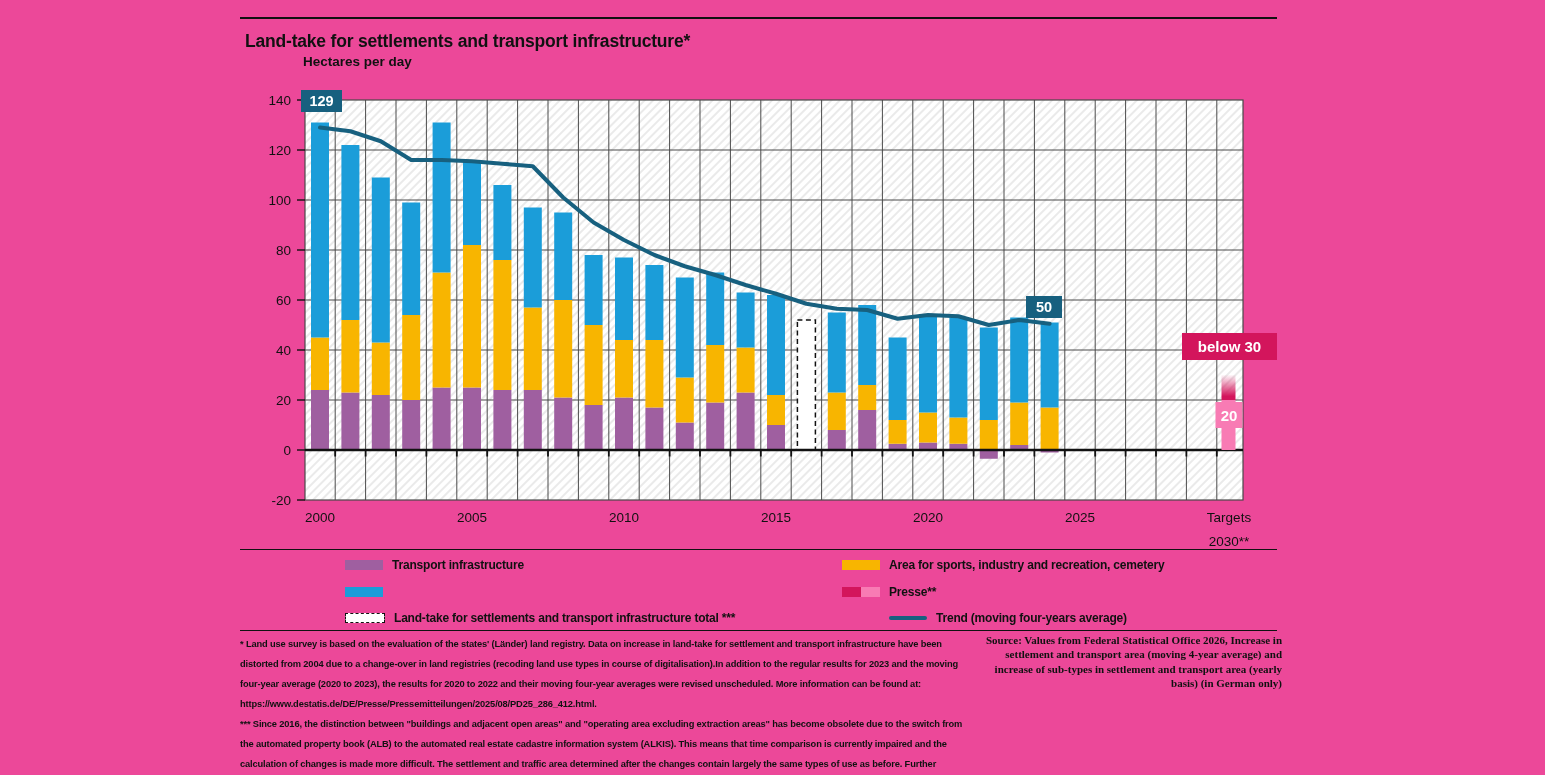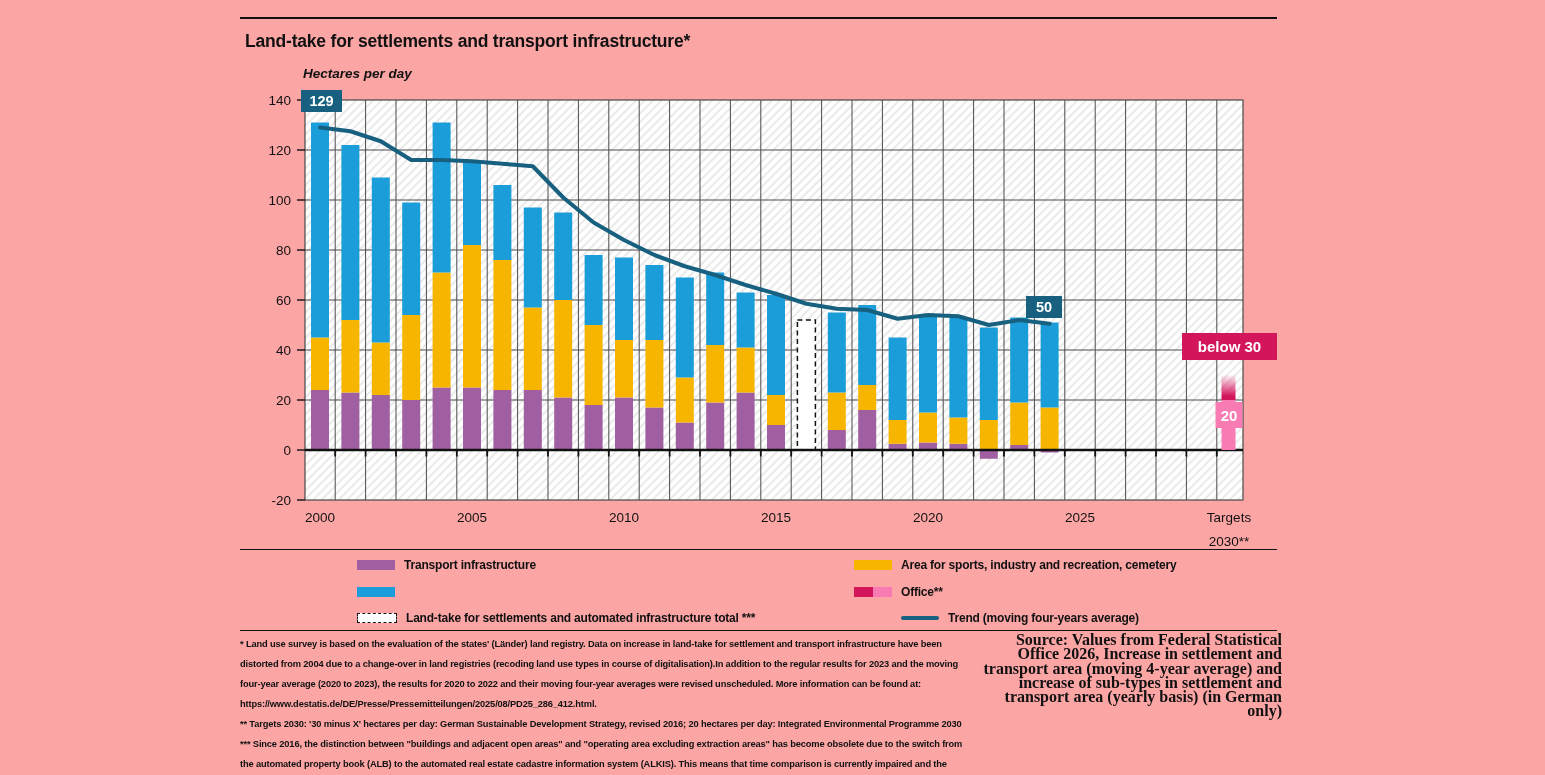--- a/index.html
+++ b/index.html
@@ -1,33 +1,33 @@
 <!DOCTYPE html>
 <html><head>
 <meta charset="utf-8">
 <style>
   html,body{margin:0;padding:0;background:#fff;}
   body{width:1545px;height:775px;position:relative;font-family:"Liberation Sans",sans-serif;color:#111;}
-  .page{position:absolute;inset:0;background:#fca5a5;overflow:hidden;}
+  .page{position:absolute;inset:0;background:#ec4899;overflow:hidden;}
   .toprule{position:absolute;left:240px;top:17px;width:1037px;height:2px;background:#111;}
   .title{position:absolute;left:245px;top:31px;margin:0;font-size:17.5px;font-weight:bold;letter-spacing:-0.2px;}
-  .yunits{position:absolute;left:303px;top:66px;font-size:13.5px;font-weight:bold;font-style:italic;}
+  .yunits{position:absolute;left:303px;top:54px;font-size:13.5px;font-weight:bold;}
   #chart-svg{position:absolute;left:240px;top:85px;width:1045px;height:465px;overflow:visible;}
   #chart-svg text{font-family:"Liberation Sans",sans-serif;}
   .legend-sep{position:absolute;left:240px;top:549px;width:1037px;height:1px;background:#111;}
   .foot-sep{position:absolute;left:240px;top:630px;width:1037px;height:1px;background:#111;}
-  .legend-item{position:absolute;display:flex;align-items:center;gap:9px;font-size:12px;font-weight:bold;letter-spacing:-0.2px;height:16px;margin-left:12px;}
+  .legend-item{position:absolute;display:flex;align-items:center;gap:9px;font-size:12px;font-weight:bold;letter-spacing:-0.2px;height:16px;}
   .sw{width:38px;height:10px;flex:0 0 auto;display:inline-block;}
   .sw.dashed{height:8px;background:#fff;border:1.6px dashed #111;}
   .sw.trendline{height:4px;border-radius:2px;}
   .sw.targets{display:flex;}
   .sw.targets span{flex:1;height:100%;display:block;}
   .fnotes{position:absolute;left:240px;top:634px;width:724px;font-size:9.3px;font-weight:bold;letter-spacing:-0.15px;line-height:20px;}
   .fnotes p{margin:0;}
-  .source{position:absolute;left:980px;top:633px;width:302px;text-align:right;font-family:"Liberation Serif",serif;font-size:16px;line-height:14.3px;font-weight:bold;}
+  .source{position:absolute;left:980px;top:633px;width:302px;text-align:right;font-family:"Liberation Serif",serif;font-size:11px;line-height:14.3px;font-weight:bold;}
 </style>
 </head>
 <body>
 
 <div class="page">
   <div class="toprule"></div>
   <h1 class="title">Land-take for settlements and transport infrastructure*</h1>
   <div class="yunits">Hectares per day</div>
 
   <svg id="chart-svg" viewBox="0 0 1045 465">
@@ -227,41 +227,40 @@
   <div>
     <div class="legend-item" style="left:345px;top:557px">
       <span class="sw" style="background: rgb(159, 95, 160);"></span>
       <span>Transport infrastructure</span>
     </div>
     <div class="legend-item" style="left:345px;top:584px">
       <span class="sw" style="background: rgb(27, 157, 217);"></span>
     </div>
     <div class="legend-item" style="left:345px;top:610px">
       <span class="sw dashed"></span>
-      <span>Land-take for settlements and automated infrastructure total ***</span>
+      <span>Land-take for settlements and transport infrastructure total ***</span>
     </div>
     <div class="legend-item" style="left:842px;top:557px">
       <span class="sw" style="background: rgb(248, 181, 0);"></span>
       <span>Area for sports, industry and recreation, cemetery</span>
     </div>
     <div class="legend-item" style="left:842px;top:584px">
       <span class="sw targets">
         <span style="background: rgb(211, 21, 92);"></span>
         <span style="background: rgb(248, 123, 180);"></span>
       </span>
-      <span>Office**</span>
+      <span>Presse**</span>
     </div>
     <div class="legend-item" style="left:889px;top:610px">
       <span class="sw trendline" style="background: rgb(23, 96, 127);"></span>
       <span>Trend (moving four-years average)</span>
     </div>
   </div>
 
   <div class="foot-sep"></div>
 
   <div class="fnotes">
     <p>* Land use survey is based on the evaluation of the states' (Länder) land registry. Data on increase in land-take for settlement and transport infrastructure have been distorted from 2004 due to a change-over in land registries (recoding land use types in course of digitalisation).In addition to the regular results for 2023 and the moving four-year average (2020 to 2023), the results for 2020 to 2022 and their moving four-year averages were revised unscheduled. More information can be found at: https://www.destatis.de/DE/Presse/Pressemitteilungen/2025/08/PD25_286_412.html.</p>
-    <p>** Targets 2030: '30 minus X' hectares per day: German Sustainable Development Strategy, revised 2016; 20 hectares per day: Integrated Environmental Programme 2030</p>
     <p>*** Since 2016, the distinction between "buildings and adjacent open areas" and "operating area excluding extraction areas" has become obsolete due to the switch from the automated property book (ALB) to the automated real estate cadastre information system (ALKIS).  This means that time comparison is currently impaired and the calculation of changes is made more difficult. The settlement and traffic area determined after the changes contain largely the same types of use as before. Further information is available at www.bmu.de/WS2220#c10929.</p>
   </div>
 
   <div class="source">Source: Values from Federal Statistical Office 2026, Increase in settlement and transport area (moving 4-year average) and increase of sub-types in settlement and transport area (yearly basis)  (in German only)</div>
 </div>
 
 </body></html>

